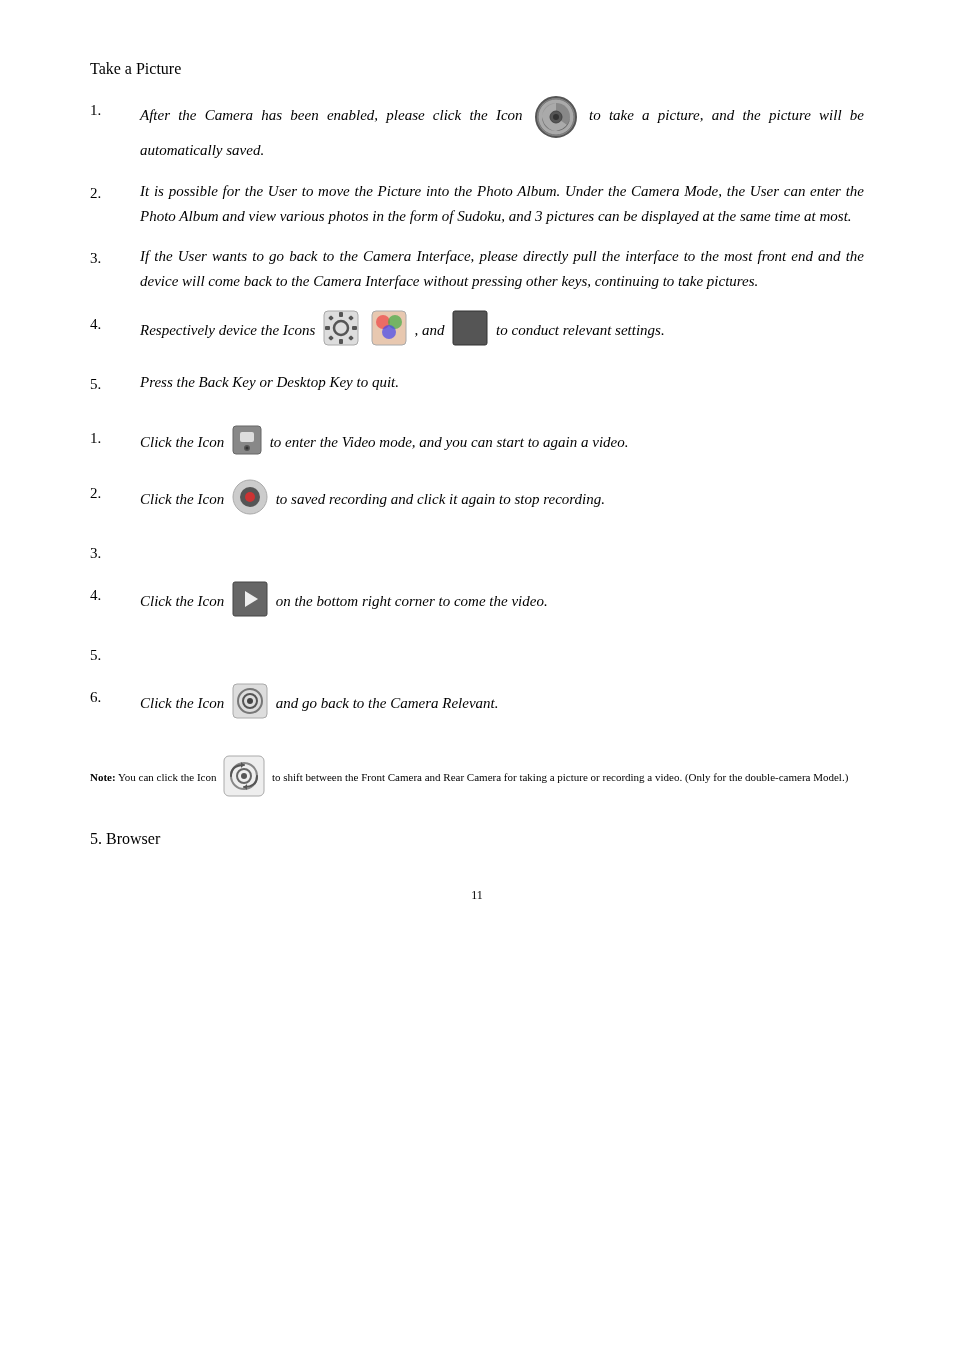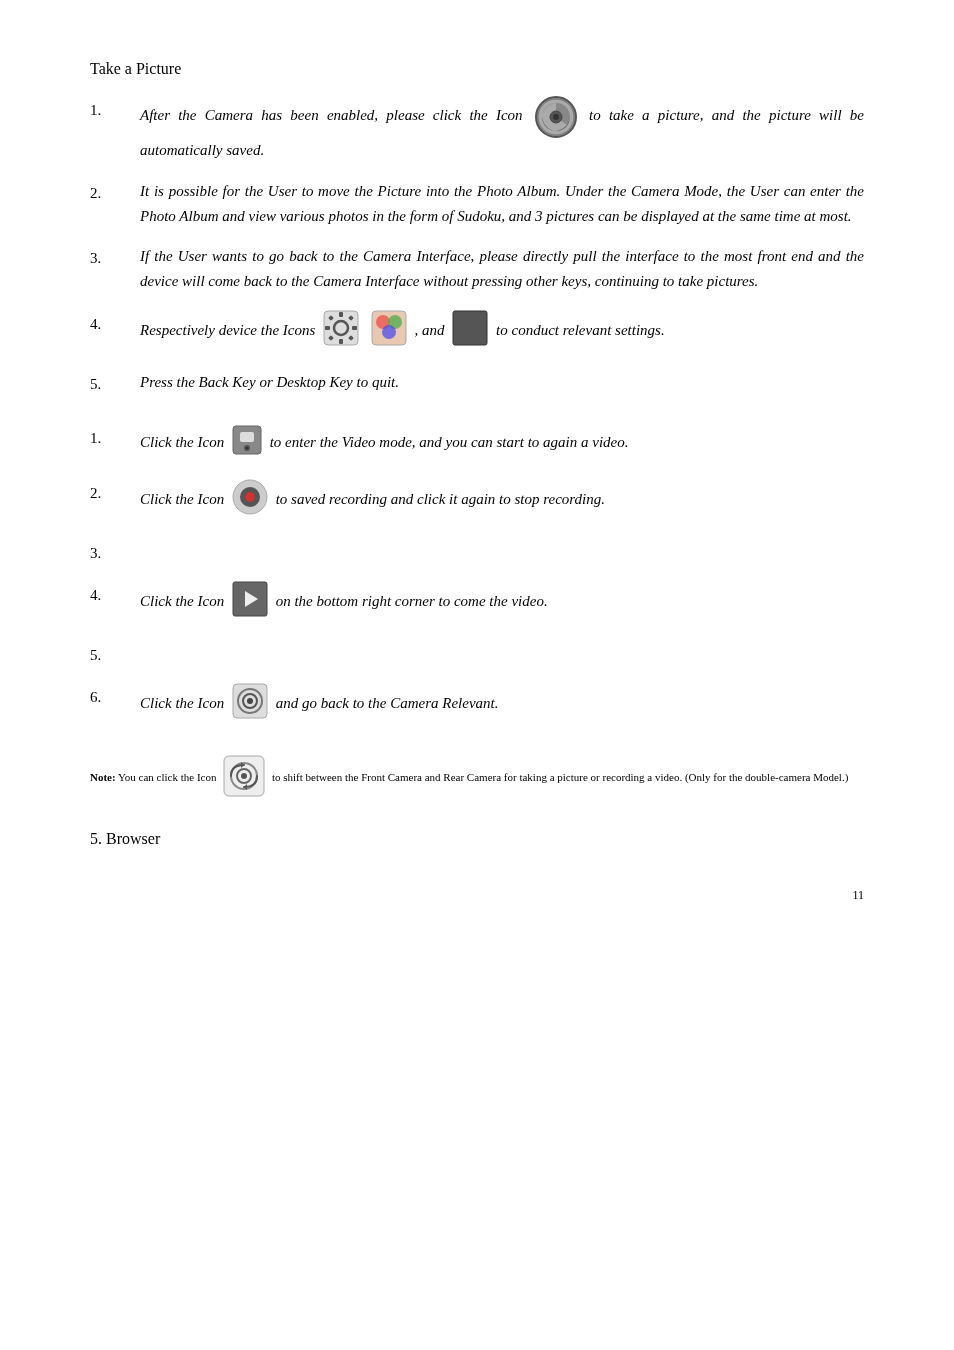--- a/index.html
+++ b/index.html
@@ -76,21 +76,21 @@
       margin-top: 12px;
       margin-bottom: 28px;
       text-align: justify;
     }
 
     .note-block strong {
       font-weight: bold;
     }
 
     .page-number {
-      text-align: right;
+      text-align: center;
       font-size: 12px;
       margin-top: 40px;
     }
   </style>
 </head>
 <body>
 
 <div class="section-block">
   <div class="section-title">Take a Picture</div>
 

